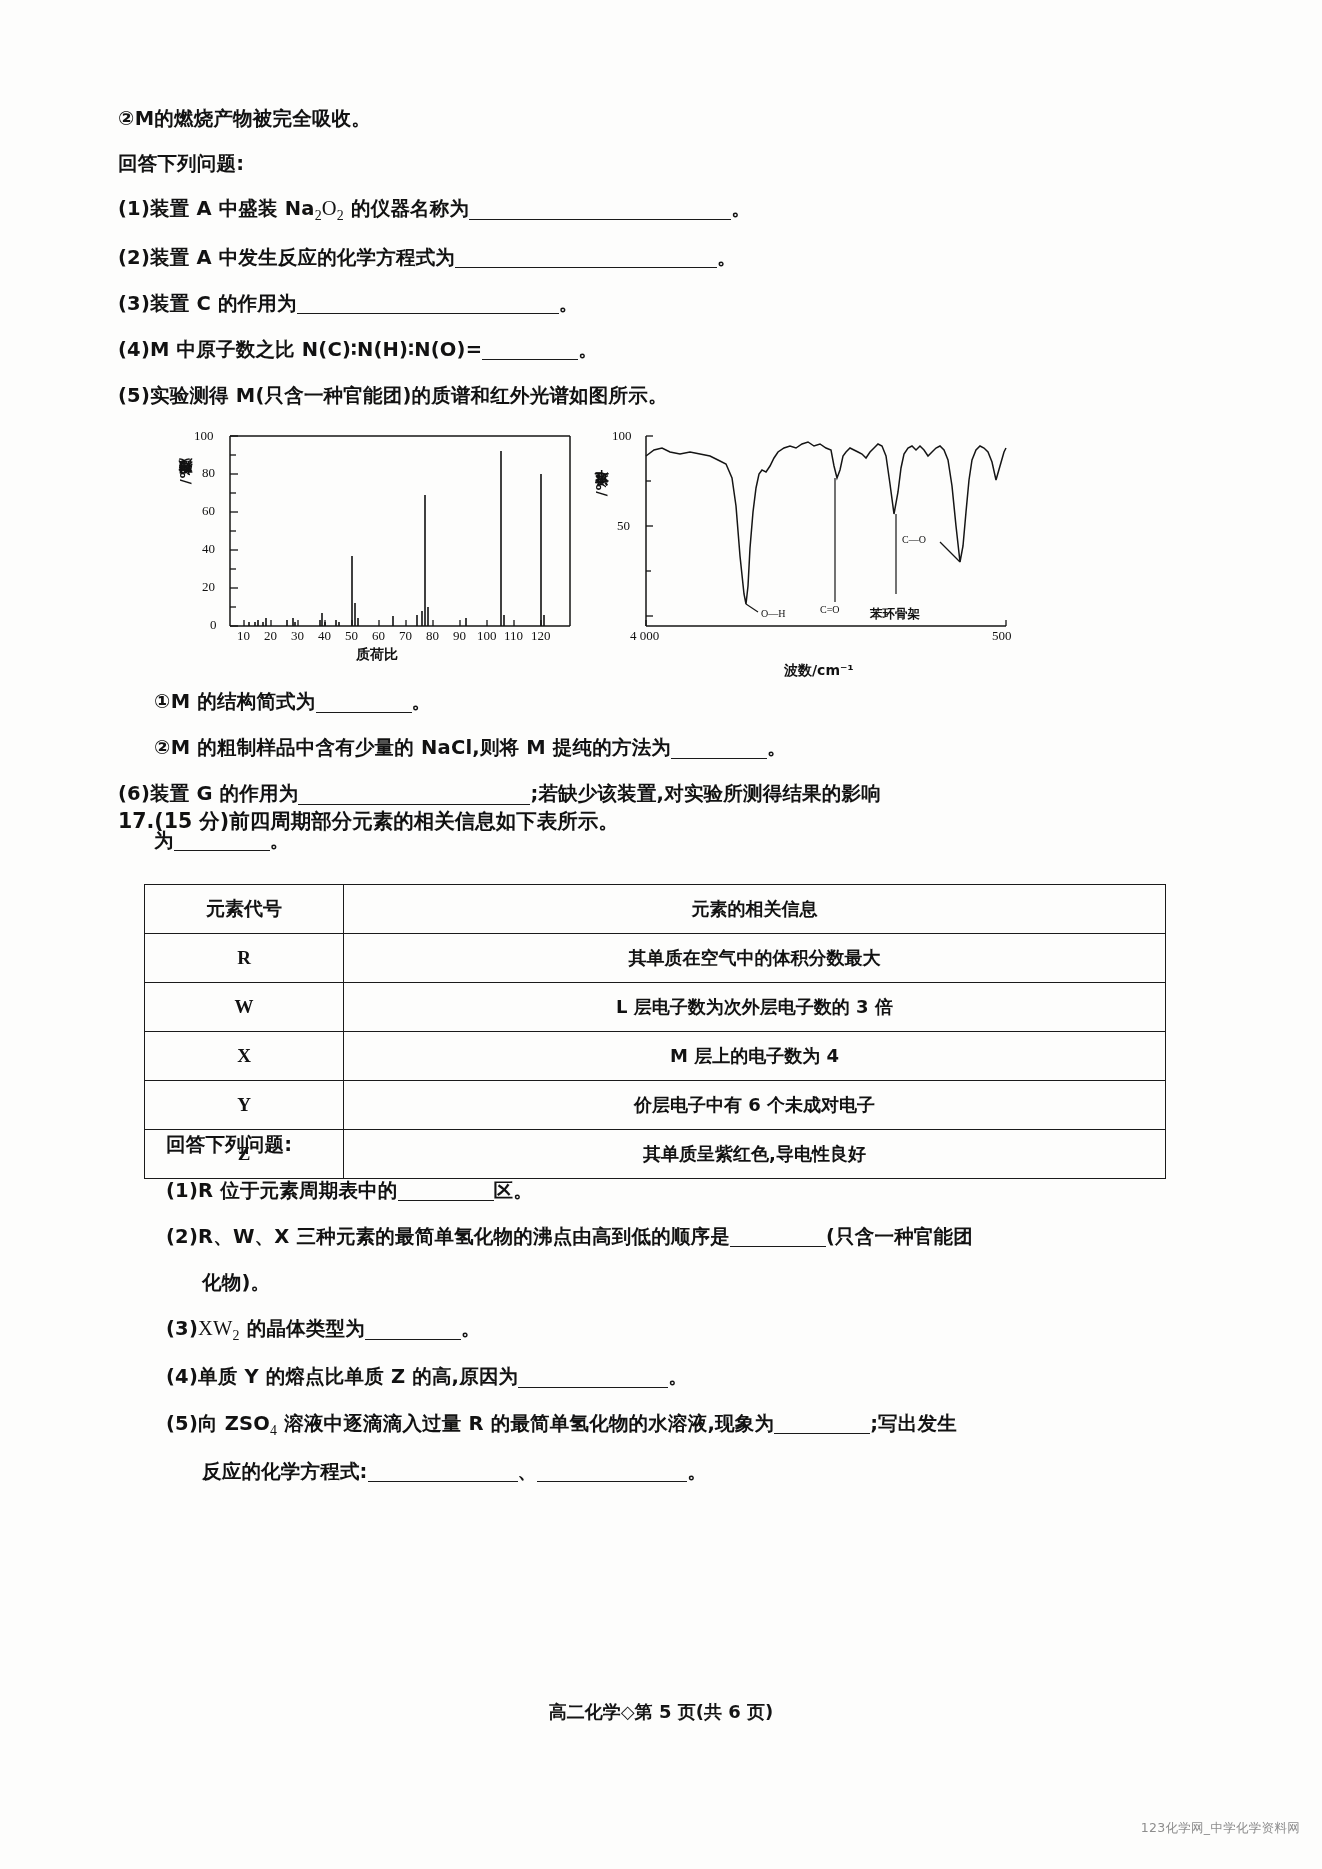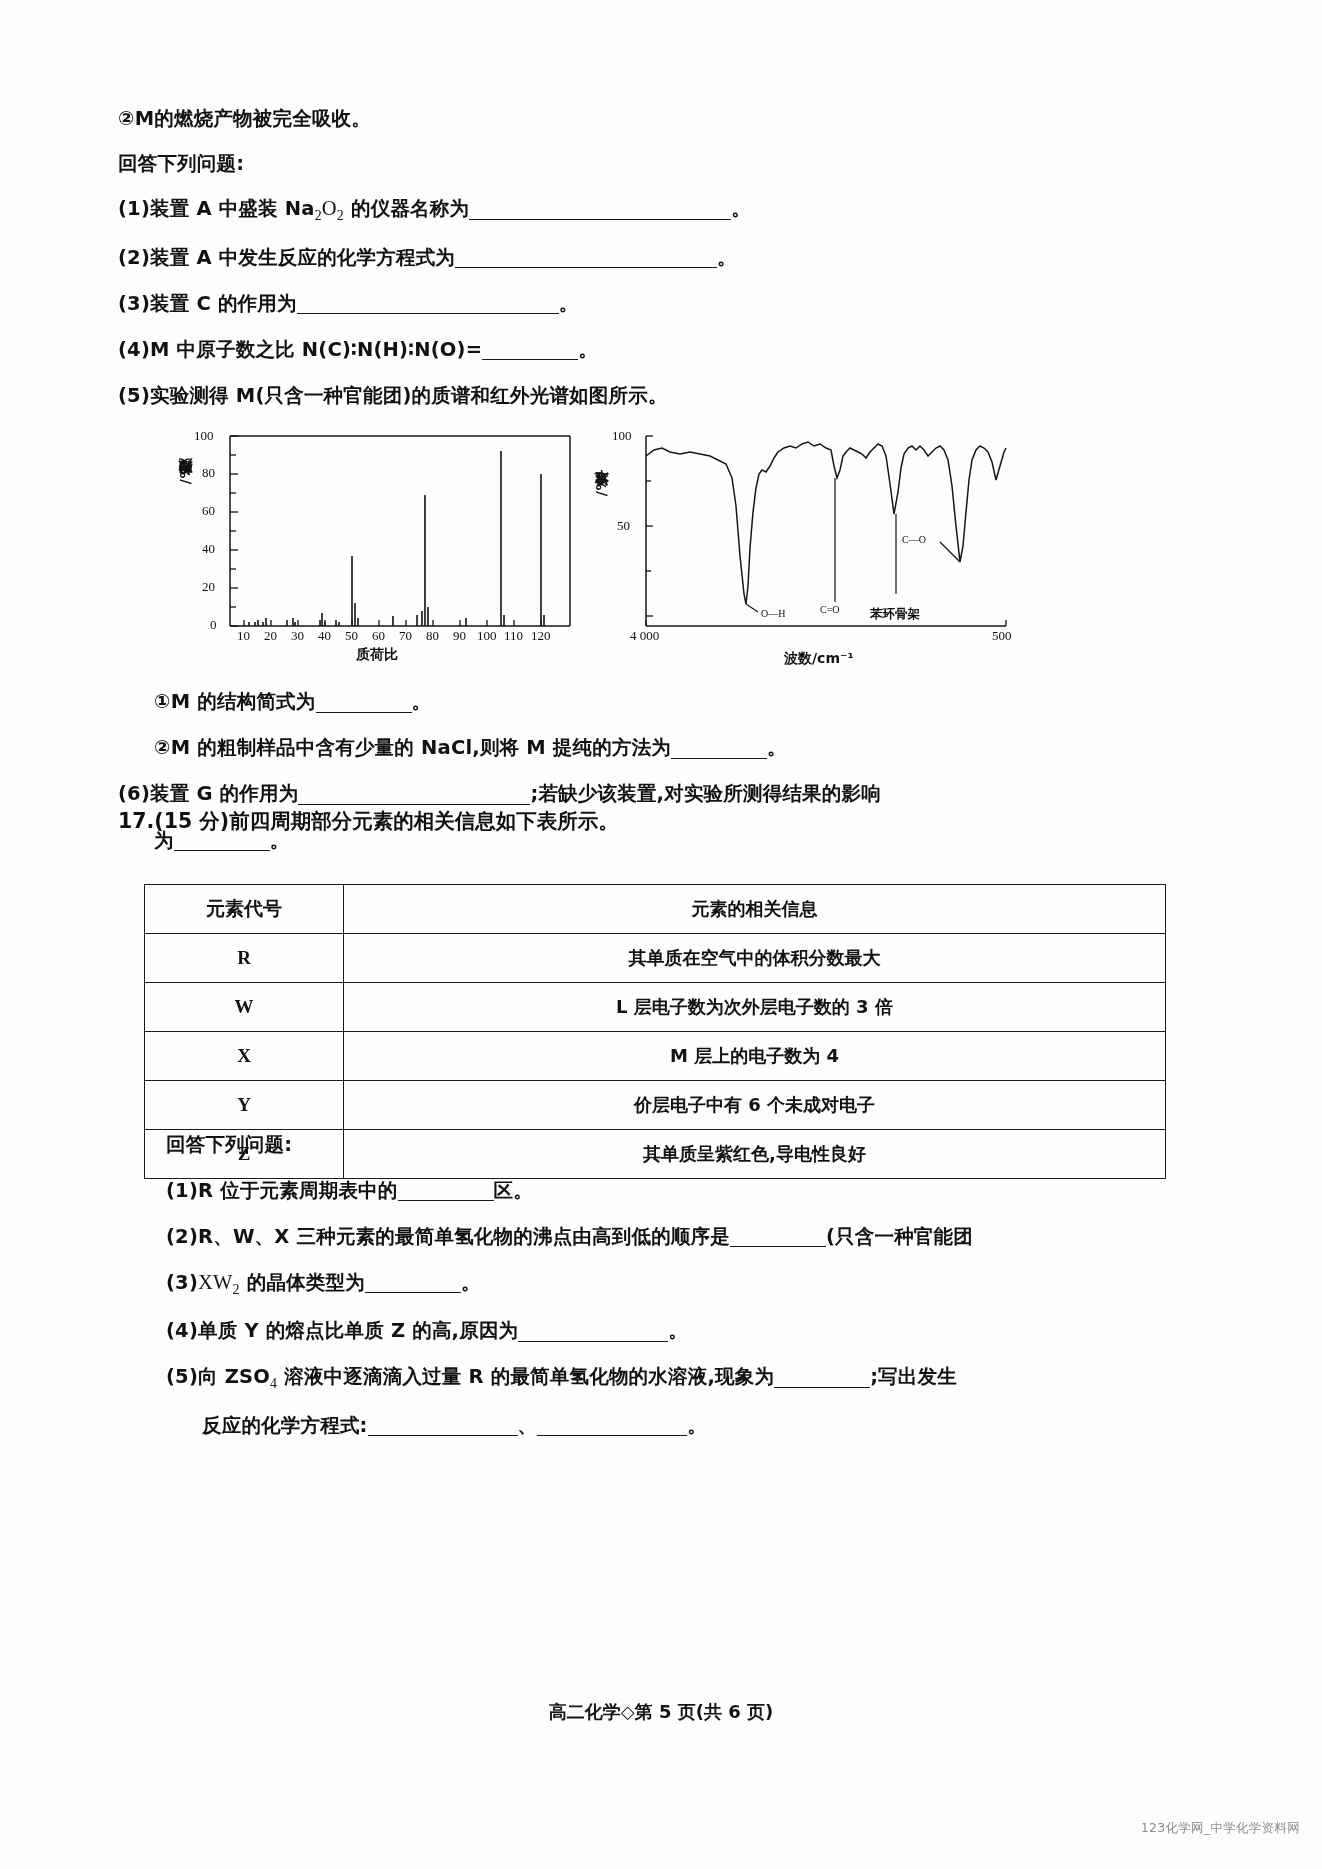--- a/index.html
+++ b/index.html
@@ -308,21 +308,21 @@
           </g>
         </svg>
 
         <div class="annot" style="left:173px; top:182px;">O—H</div>
         <div class="annot" style="left:232px; top:178px;">C=O</div>
         <div class="annot cnz" style="left:282px; top:180px;">苯环骨架</div>
         <div class="annot" style="left:314px; top:108px;">C—O</div>
 
         <div class="tick-num" style="left:42px;  top:202px;">4 000</div>
         <div class="tick-num" style="left:404px; top:202px;">500</div>
-        <div class="axlab" style="left:196px; top:224px;">波数/cm⁻¹</div>
+        <div class="axlab" style="left:196px; top:236px;">波数/cm⁻¹</div>
       </div>
     </div>
 
     <div class="line indent">
       <span class="cn">①</span><span class="cn">M 的结构简式为</span><span class="blank b-s"></span><span class="cn">。</span>
     </div>
 
     <div class="line indent">
       <span class="cn">②</span><span class="cn">M 的粗制样品中含有少量的 NaCl,则将 M 提纯的方法为</span><span class="blank b-s"></span><span class="cn">。</span>
     </div>
@@ -374,20 +374,23 @@
 
     <div class="line cn">回答下列问题:</div>
 
     <div class="line">
       <span class="cn">(1)</span><span class="cn">R 位于元素周期表中的</span><span class="blank b-s"></span><span class="cn">区。</span>
     </div>
 
     <div class="line">
       <span class="cn">(2)</span><span class="cn">R、W、X 三种元素的最简单氢化物的沸点由高到低的顺序是</span><span class="blank b-s"></span><span class="cn">(只含一种官能团</span>
     </div>
+    <div class="line indent">
+      <span class="cn">化物)。</span>
+    </div>
 
     <div class="line">
       <span class="cn">(3)</span><span class="lat">XW</span><sub class="lat">2</sub><span class="cn"> 的晶体类型为</span><span class="blank b-s"></span><span class="cn">。</span>
     </div>
 
     <div class="line">
       <span class="cn">(4)</span><span class="cn">单质 Y 的熔点比单质 Z 的高,原因为</span><span class="blank b-m"></span><span class="cn">。</span>
     </div>
 
     <div class="line">

